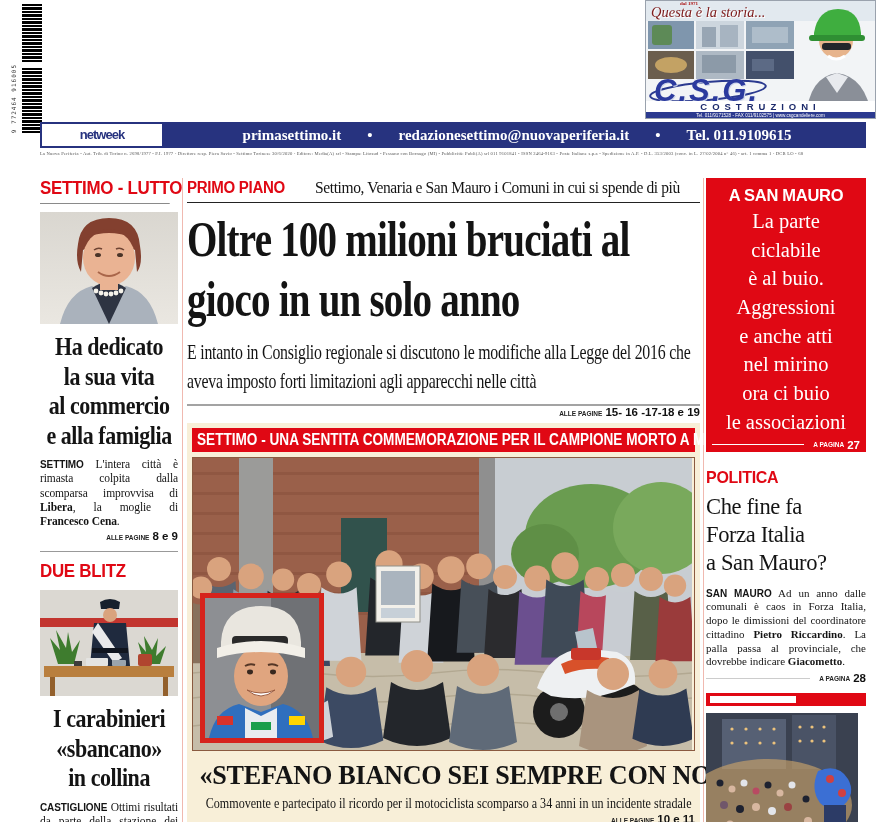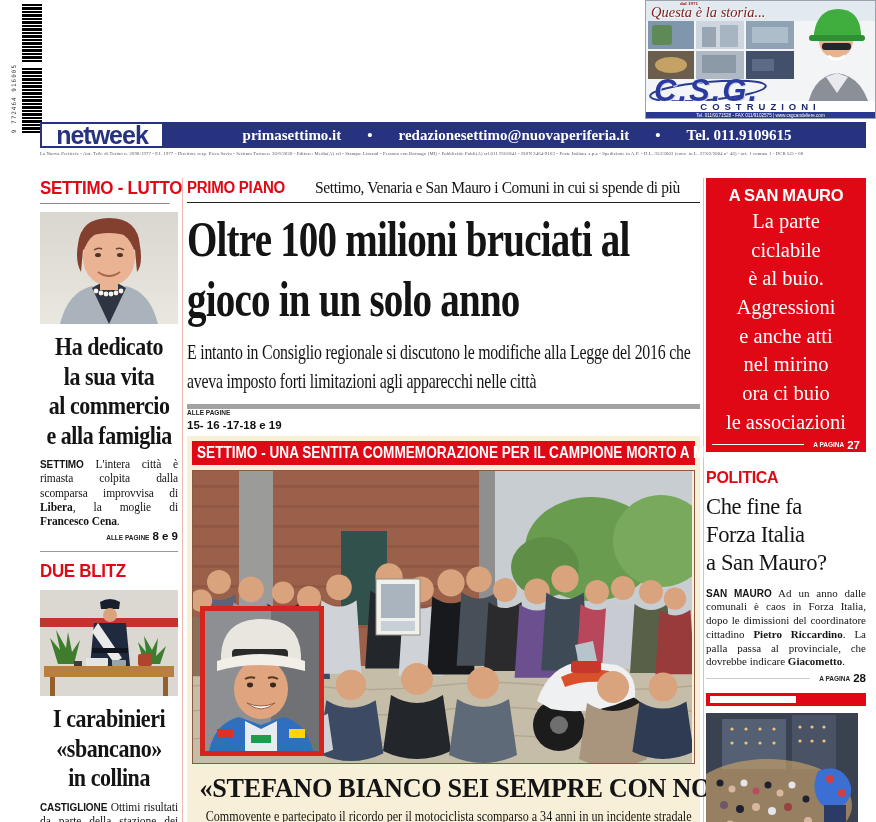--- a/index.html
+++ b/index.html
@@ -54,21 +54,21 @@
     font-family:"Liberation Sans",sans-serif;font-weight:700;font-size:9.5px;letter-spacing:5px;color:#1c2a6b;line-height:11px;
   }
   .ad .contact{
     position:absolute;left:0;top:111px;width:100%;height:8px;background:#2b3a8f;color:#fff;
     font-family:"Liberation Sans",sans-serif;font-size:4.6px;line-height:8px;text-align:center;white-space:nowrap;
   }
   
   .infobar-logo{
     position:absolute;left:40px;top:122px;width:128px;height:26px;background:#fff;
     border:2px solid var(--blue);border-right:6px solid var(--blue);
-    font-family:"Liberation Sans",sans-serif;font-weight:700;font-size:25px;letter-spacing:-1px;
+    font-family:"Liberation Sans",sans-serif;font-weight:700;font-size:13px;letter-spacing:-1px;
     color:var(--blue);text-align:center;line-height:22px;
   }
   .infobar{
     position:absolute;left:168px;top:122px;width:698px;height:26px;background:var(--blue);
     color:#fff;display:flex;align-items:center;justify-content:center;gap:26px;
     font-weight:700;font-size:15px;
   }
   .colophon{
     position:absolute;left:40px;top:151px;width:826px;font-size:4.6px;color:#555;
     white-space:nowrap;overflow:hidden;letter-spacing:.2px;
@@ -100,21 +100,21 @@
   .kicker-row{display:flex;align-items:baseline;gap:24px;border-bottom:1.5px solid #222;padding-bottom:4px;}
   .kicker-sub{font-size:16.5px;letter-spacing:-.4px;white-space:nowrap;transform:scaleX(.94);transform-origin:left;}
   .h-main{
     font-weight:700;font-size:50px;line-height:1.2;letter-spacing:-1px;
     transform:scaleX(.78);transform-origin:left top;width:656px;margin-top:6px;
   }
   .deck-main{
     font-size:22px;line-height:1.34;letter-spacing:-.3px;
     transform:scaleX(.72);transform-origin:left top;width:711px;margin-top:8px;
   }
-  .ref-row{border-top:5px solid #a3a3a3;margin-top:8px;flex-direction:column;}
+  .ref-row{border-top:2px solid #a3a3a3;margin-top:8px;}
   .commem{background:var(--cream);margin-top:5px;padding:5px 5px 0 5px;}
   .banner{background:var(--red);padding:3px 5px;}
   .banner-text{
     font-family:"Liberation Sans",sans-serif;font-weight:700;font-size:16px;color:#fff;
     transform:scaleX(.85);transform-origin:left;white-space:nowrap;letter-spacing:0;
   }
   .main-photo{position:relative;margin-top:5px;border:1px solid #8a5a40;}
   .main-photo > svg{display:block;}
   .inset{
     position:absolute;left:7px;bottom:7px;width:124px;height:150px;

